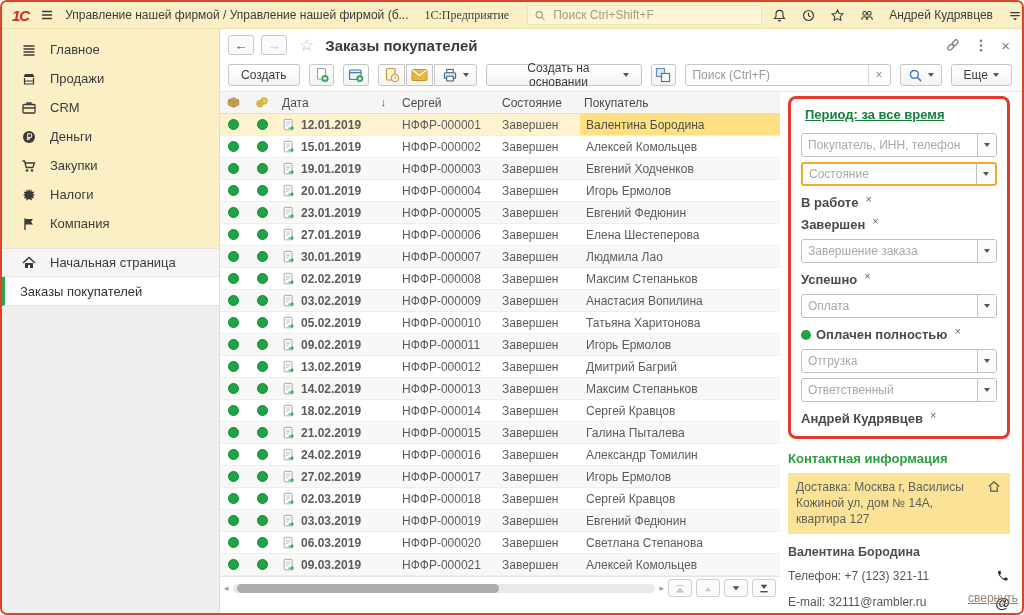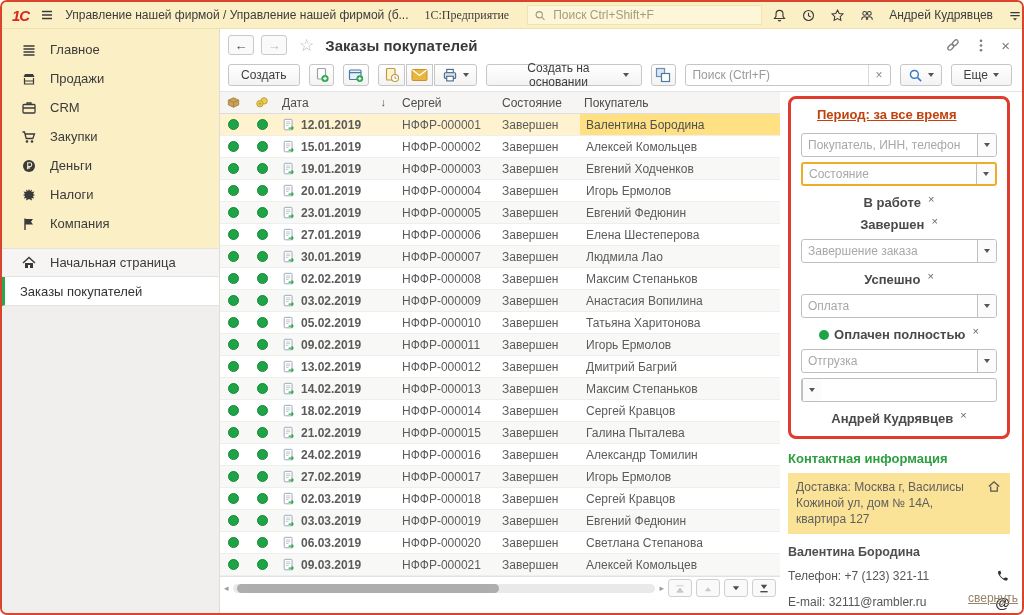--- a/index.html
+++ b/index.html
@@ -64,27 +64,27 @@
   .datec{display:flex;align-items:center;gap:5px;font-weight:bold;}
   
   .scrollrow{height:23px;border-top:1px solid #e2e2e2;display:flex;align-items:center;gap:4px;padding:0 4px;}
   .htrack{flex:1;height:9px;background:#e9e9e9;border-radius:5px;position:relative;}
   .hthumb{position:absolute;left:4px;top:0;height:9px;width:62%;background:#adadad;border-radius:5px;}
   .sarr{color:#9b9b9b;font-size:9px;}
   .pgbtn{width:24px;height:18px;border:1px solid #cfcfcf;border-radius:3px;background:#fafafa;display:flex;align-items:center;justify-content:center;}
   
   .rpanel{flex:1;position:relative;padding:4px 12px 0 8px;border-top:1px solid #e4e4e4;min-width:0;}
   .filterbox{border:3px solid #e03b2c;border-radius:8px;padding:6px 10px 10px;background:#fff;}
-  .period{font-size:13px;font-weight:700;color:#c2410c;text-decoration:underline;display:inline-block;margin:2px 16px 6px;}
+  .period{font-size:13px;font-weight:700;color:#15803d;text-decoration:underline;display:inline-block;margin:2px 4px 6px;}
   .finput{height:24px;border:1px solid #bfbfbf;border-radius:3px;display:flex;align-items:stretch;margin:5px 0;background:#fff;}
   .finput input{flex:1;border:none;outline:none;font-size:12px;padding:0 6px;color:#555;min-width:0;background:transparent;}
   .finput input::placeholder{color:#a8a8a8;}
   .finput .dd{flex:0 0 19px;border-left:1px solid #bfbfbf;display:flex;align-items:center;justify-content:center;background:#fbfbfb;border-radius:0 2px 2px 0;}
   .finput.focused{border:2px solid #efac2b;}
-  .ftag{font-size:13px;font-weight:700;color:#4a4a4a;margin:9px 0 7px;display:flex;align-items:center;gap:5px;justify-content:center;}
+  .ftag{font-size:13px;font-weight:700;color:#4a4a4a;margin:9px 0 7px;display:flex;align-items:center;gap:5px;}
   .tag-x{font-weight:400;font-size:11px;color:#666;position:relative;top:-4px;margin-left:2px;}
   .gdot{width:10px;height:10px;border-radius:50%;background:#1ea447;display:inline-block;}
   .contact{margin-top:12px;}
   .chdr{font-size:13px;font-weight:700;color:#2c9f3f;margin:4px 0 7px;}
   .addr{background:#fae296;padding:6px 8px;font-size:12px;color:#5f5f5f;line-height:1.35;display:flex;gap:6px;}
   .addr .txt{flex:1;}
   .cname{font-size:12.5px;font-weight:700;color:#4f4f4f;margin:11px 0 9px;}
   .crow{display:flex;align-items:center;font-size:12px;color:#565656;margin:10px 0;}
   .crow .ci{margin-left:auto;color:#333;}
   .atglyph{font-size:15px;font-weight:700;color:#333;}
@@ -174,35 +174,35 @@
               <svg width="16" height="16" viewBox="0 0 16 16">
                 <rect x="2" y="4.5" width="12" height="8.5" rx="1" stroke="#3a3a3a" stroke-width="1.3" fill="none"></rect>
                 <path d="M6 4.5V3h4v1.5M2 8h12" stroke="#3a3a3a" stroke-width="1.3" fill="none"></path>
               </svg>
             </span>
           <span>CRM</span>
         </div>
         <div class="side-item">
           <span class="ic">
               <svg width="16" height="16" viewBox="0 0 16 16">
+                <circle cx="8" cy="8" r="6" fill="#3a3a3a"></circle>
+                <path d="M6.7 11.2V4.8h2.2a1.9 1.9 0 0 1 0 3.8H6.7M5.8 10h3.4" stroke="#fbefc5" stroke-width="1.1" fill="none"></path>
+              </svg>
+            </span>
+          <span>Деньги</span>
+        </div>
+        <div class="side-item">
+          <span class="ic">
+              <svg width="16" height="16" viewBox="0 0 16 16">
                 <path d="M1.5 3h2l1.7 6.5h6.6L13.5 5H4.5" stroke="#3a3a3a" stroke-width="1.3" fill="none"></path>
                 <circle cx="6" cy="12.5" r="1.3" fill="#3a3a3a"></circle>
                 <circle cx="11" cy="12.5" r="1.3" fill="#3a3a3a"></circle>
               </svg>
             </span>
           <span>Закупки</span>
-        </div>
-        <div class="side-item">
-          <span class="ic">
-              <svg width="16" height="16" viewBox="0 0 16 16">
-                <circle cx="8" cy="8" r="6" fill="#3a3a3a"></circle>
-                <path d="M6.7 11.2V4.8h2.2a1.9 1.9 0 0 1 0 3.8H6.7M5.8 10h3.4" stroke="#fbefc5" stroke-width="1.1" fill="none"></path>
-              </svg>
-            </span>
-          <span>Деньги</span>
         </div>
         <div class="side-item">
           <span class="ic">
               <svg width="16" height="16" viewBox="0 0 16 16">
                 <path d="M8 2l1 2 2-1.5-.5 2.5 3-.5-1.5 2.5L14 8l-2 1 1 2.5-2.5-.5.5 2.5L8 12l-3 1.5.5-2.5-2.5.5L4 9 2 8l2-1-1.5-2.5 3 .5L5 2.5 7 4z" fill="#3a3a3a"></path>
               </svg>
             </span>
           <span>Налоги</span>
         </div>
         <div class="side-item">
@@ -832,20 +832,21 @@
               <span>Оплачен полностью</span>
               <span class="tag-x">×</span>
             </div>
             <div class="finput">
               <input placeholder="Отгрузка" style="">
               <span class="dd">
                   <span class="caret"></span>
                 </span>
             </div>
             <div class="finput">
+              <input placeholder="Ответственный" style="">
               <span class="dd">
                   <span class="caret"></span>
                 </span>
             </div>
             <div class="ftag" style="margin-bottom:0;">
               <span>Андрей Кудрявцев</span>
               <span class="tag-x">×</span>
             </div>
           </div>
 

